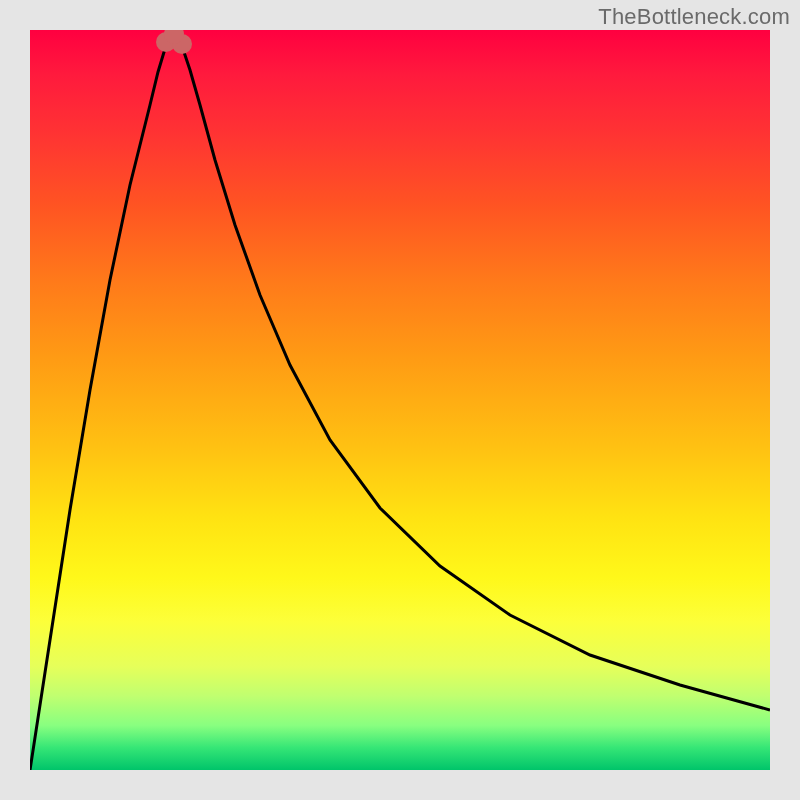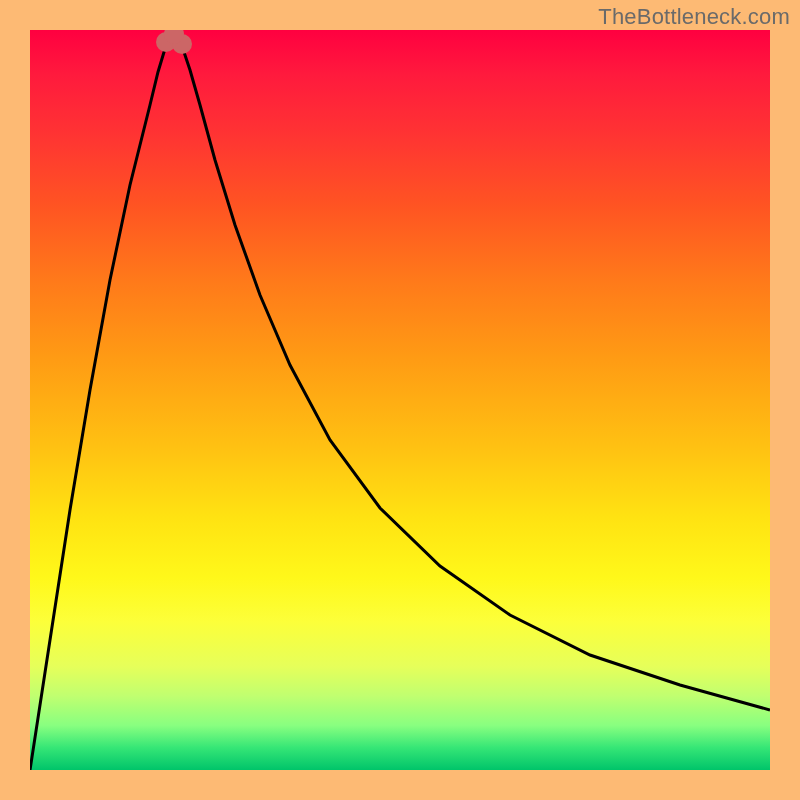--- a/index.html
+++ b/index.html
@@ -10,21 +10,21 @@
     overflow: hidden;
     background: #000;
     font-family: Arial, Helvetica, sans-serif;
   }
   .frame {
     position: absolute;
     top: 0;
     left: 0;
     width: 800px;
     height: 800px;
-    background: #fdba74;
+    background: #e5e5e5;
   }
   .plot {
     position: absolute;
     top: 30px;
     left: 30px;
     width: 740px;
     height: 740px;
     overflow: hidden;
   }
   .gradient {

